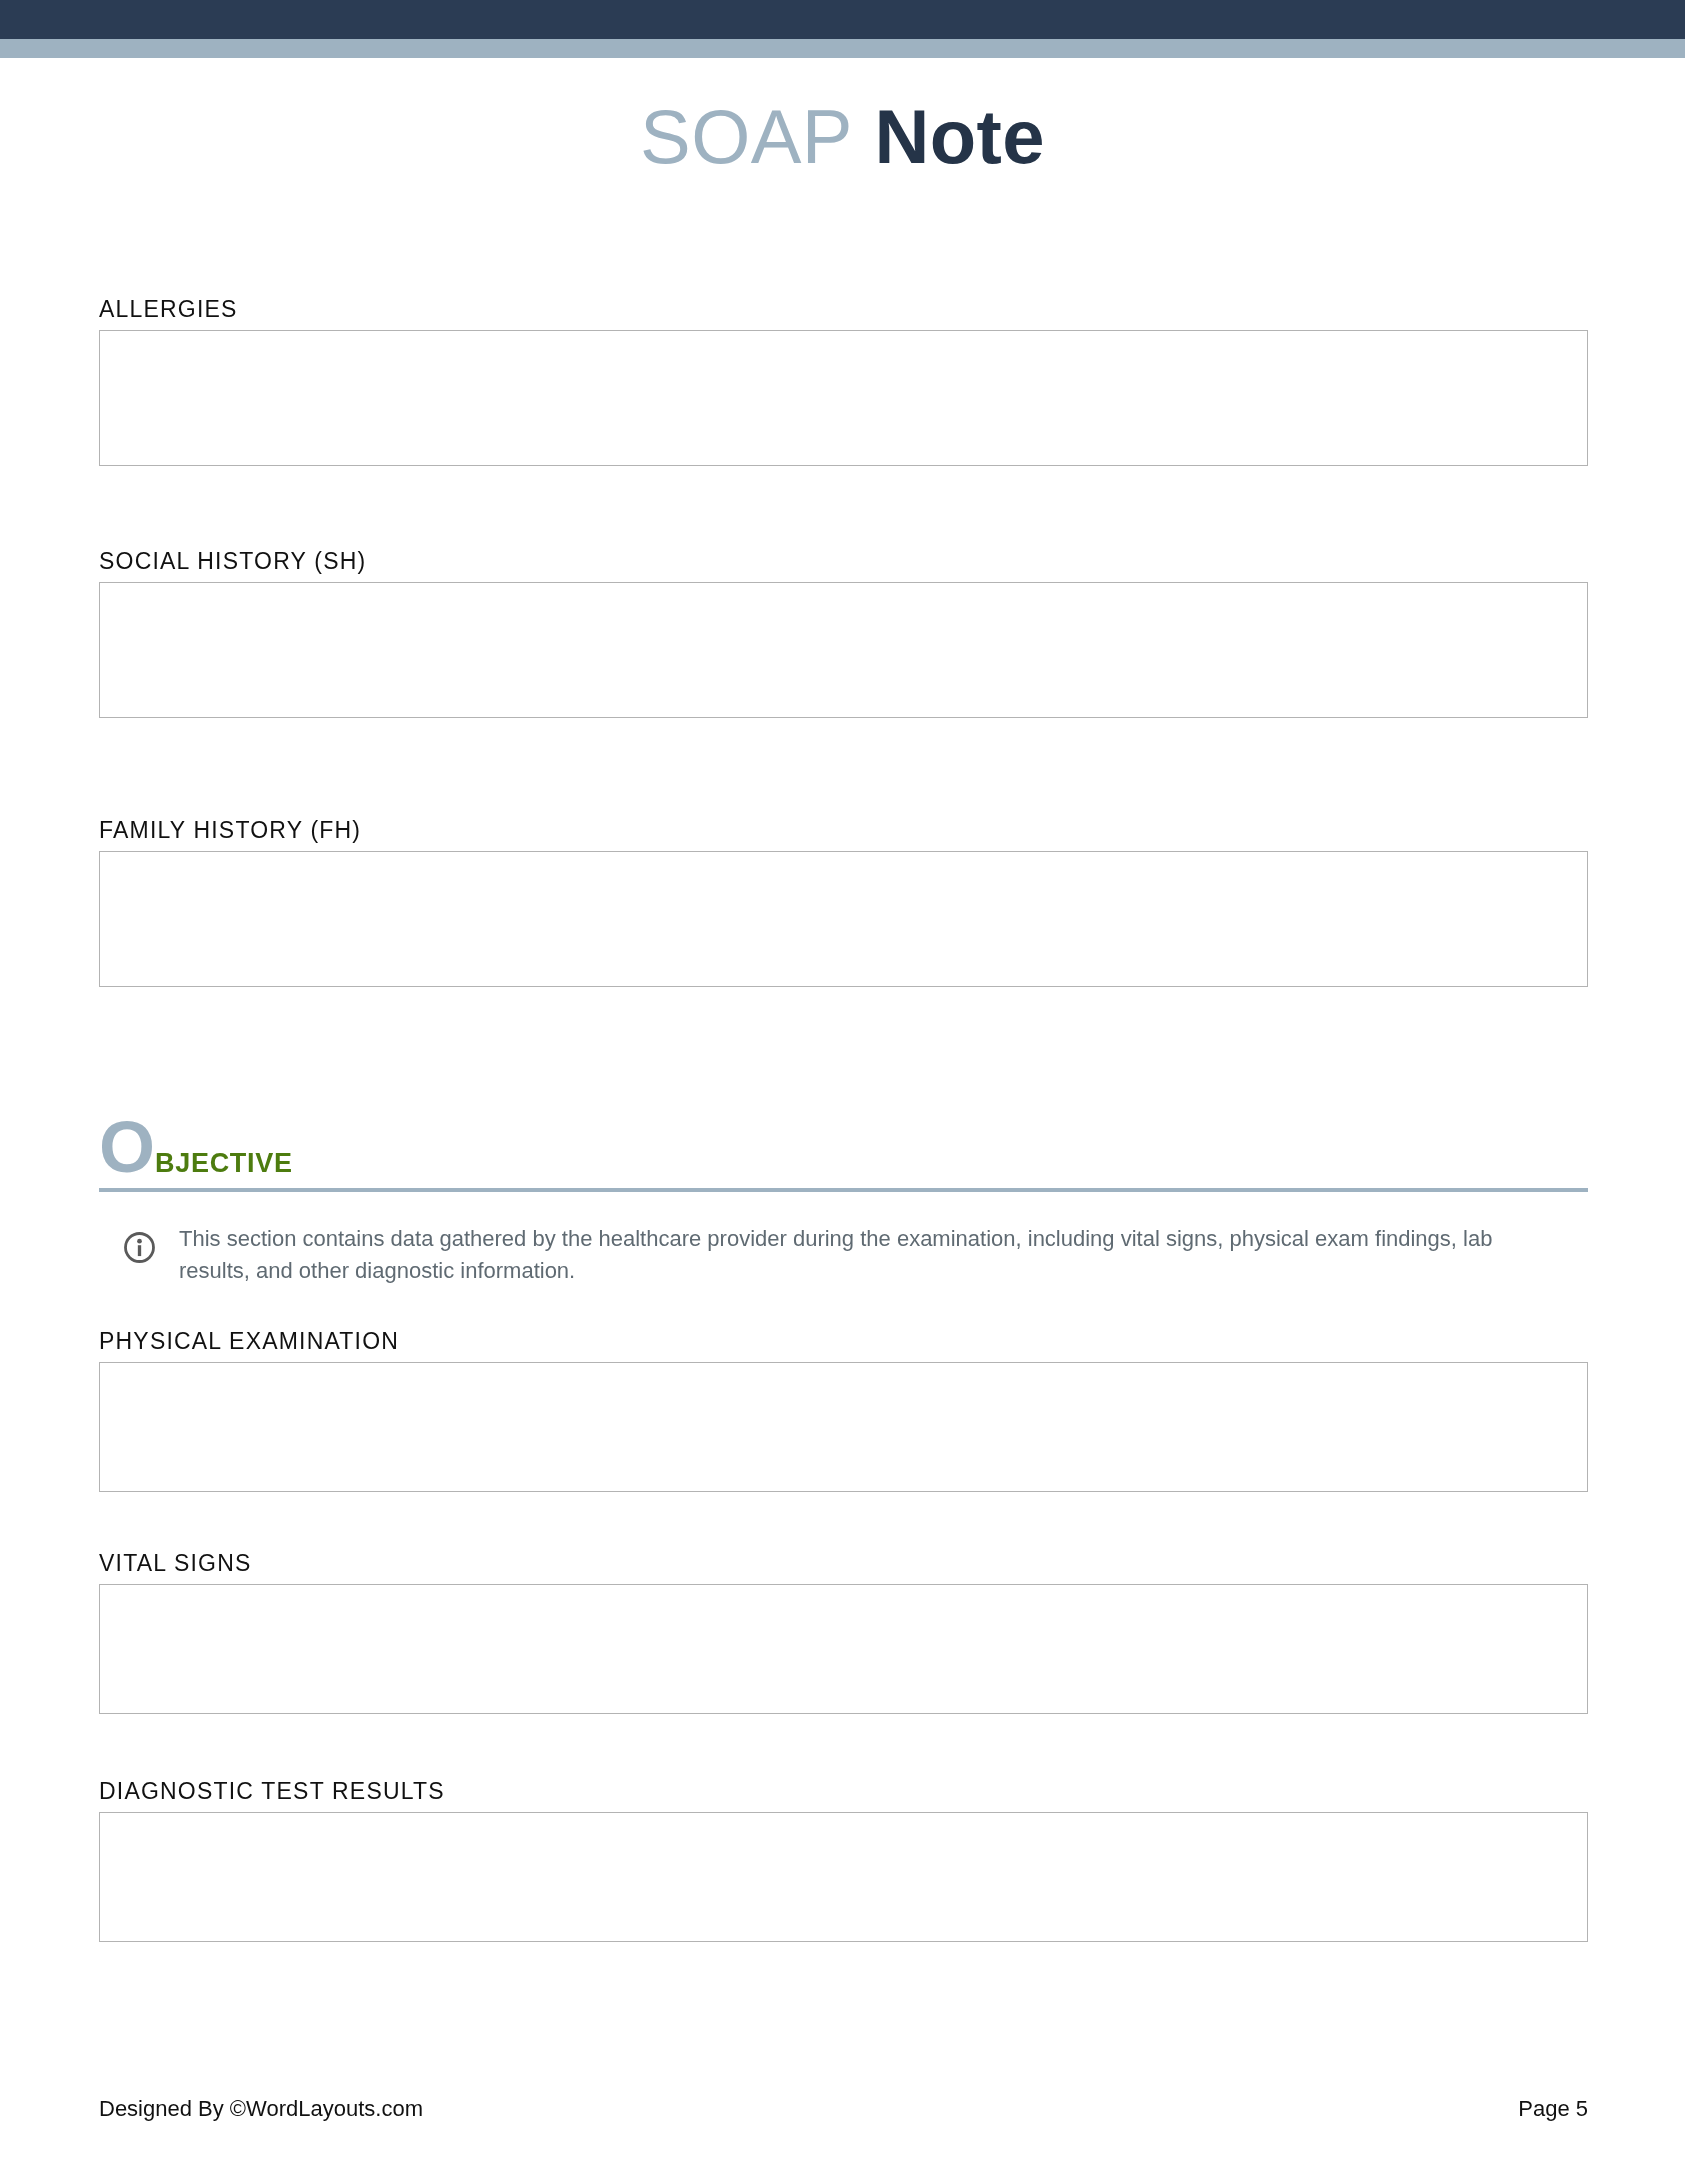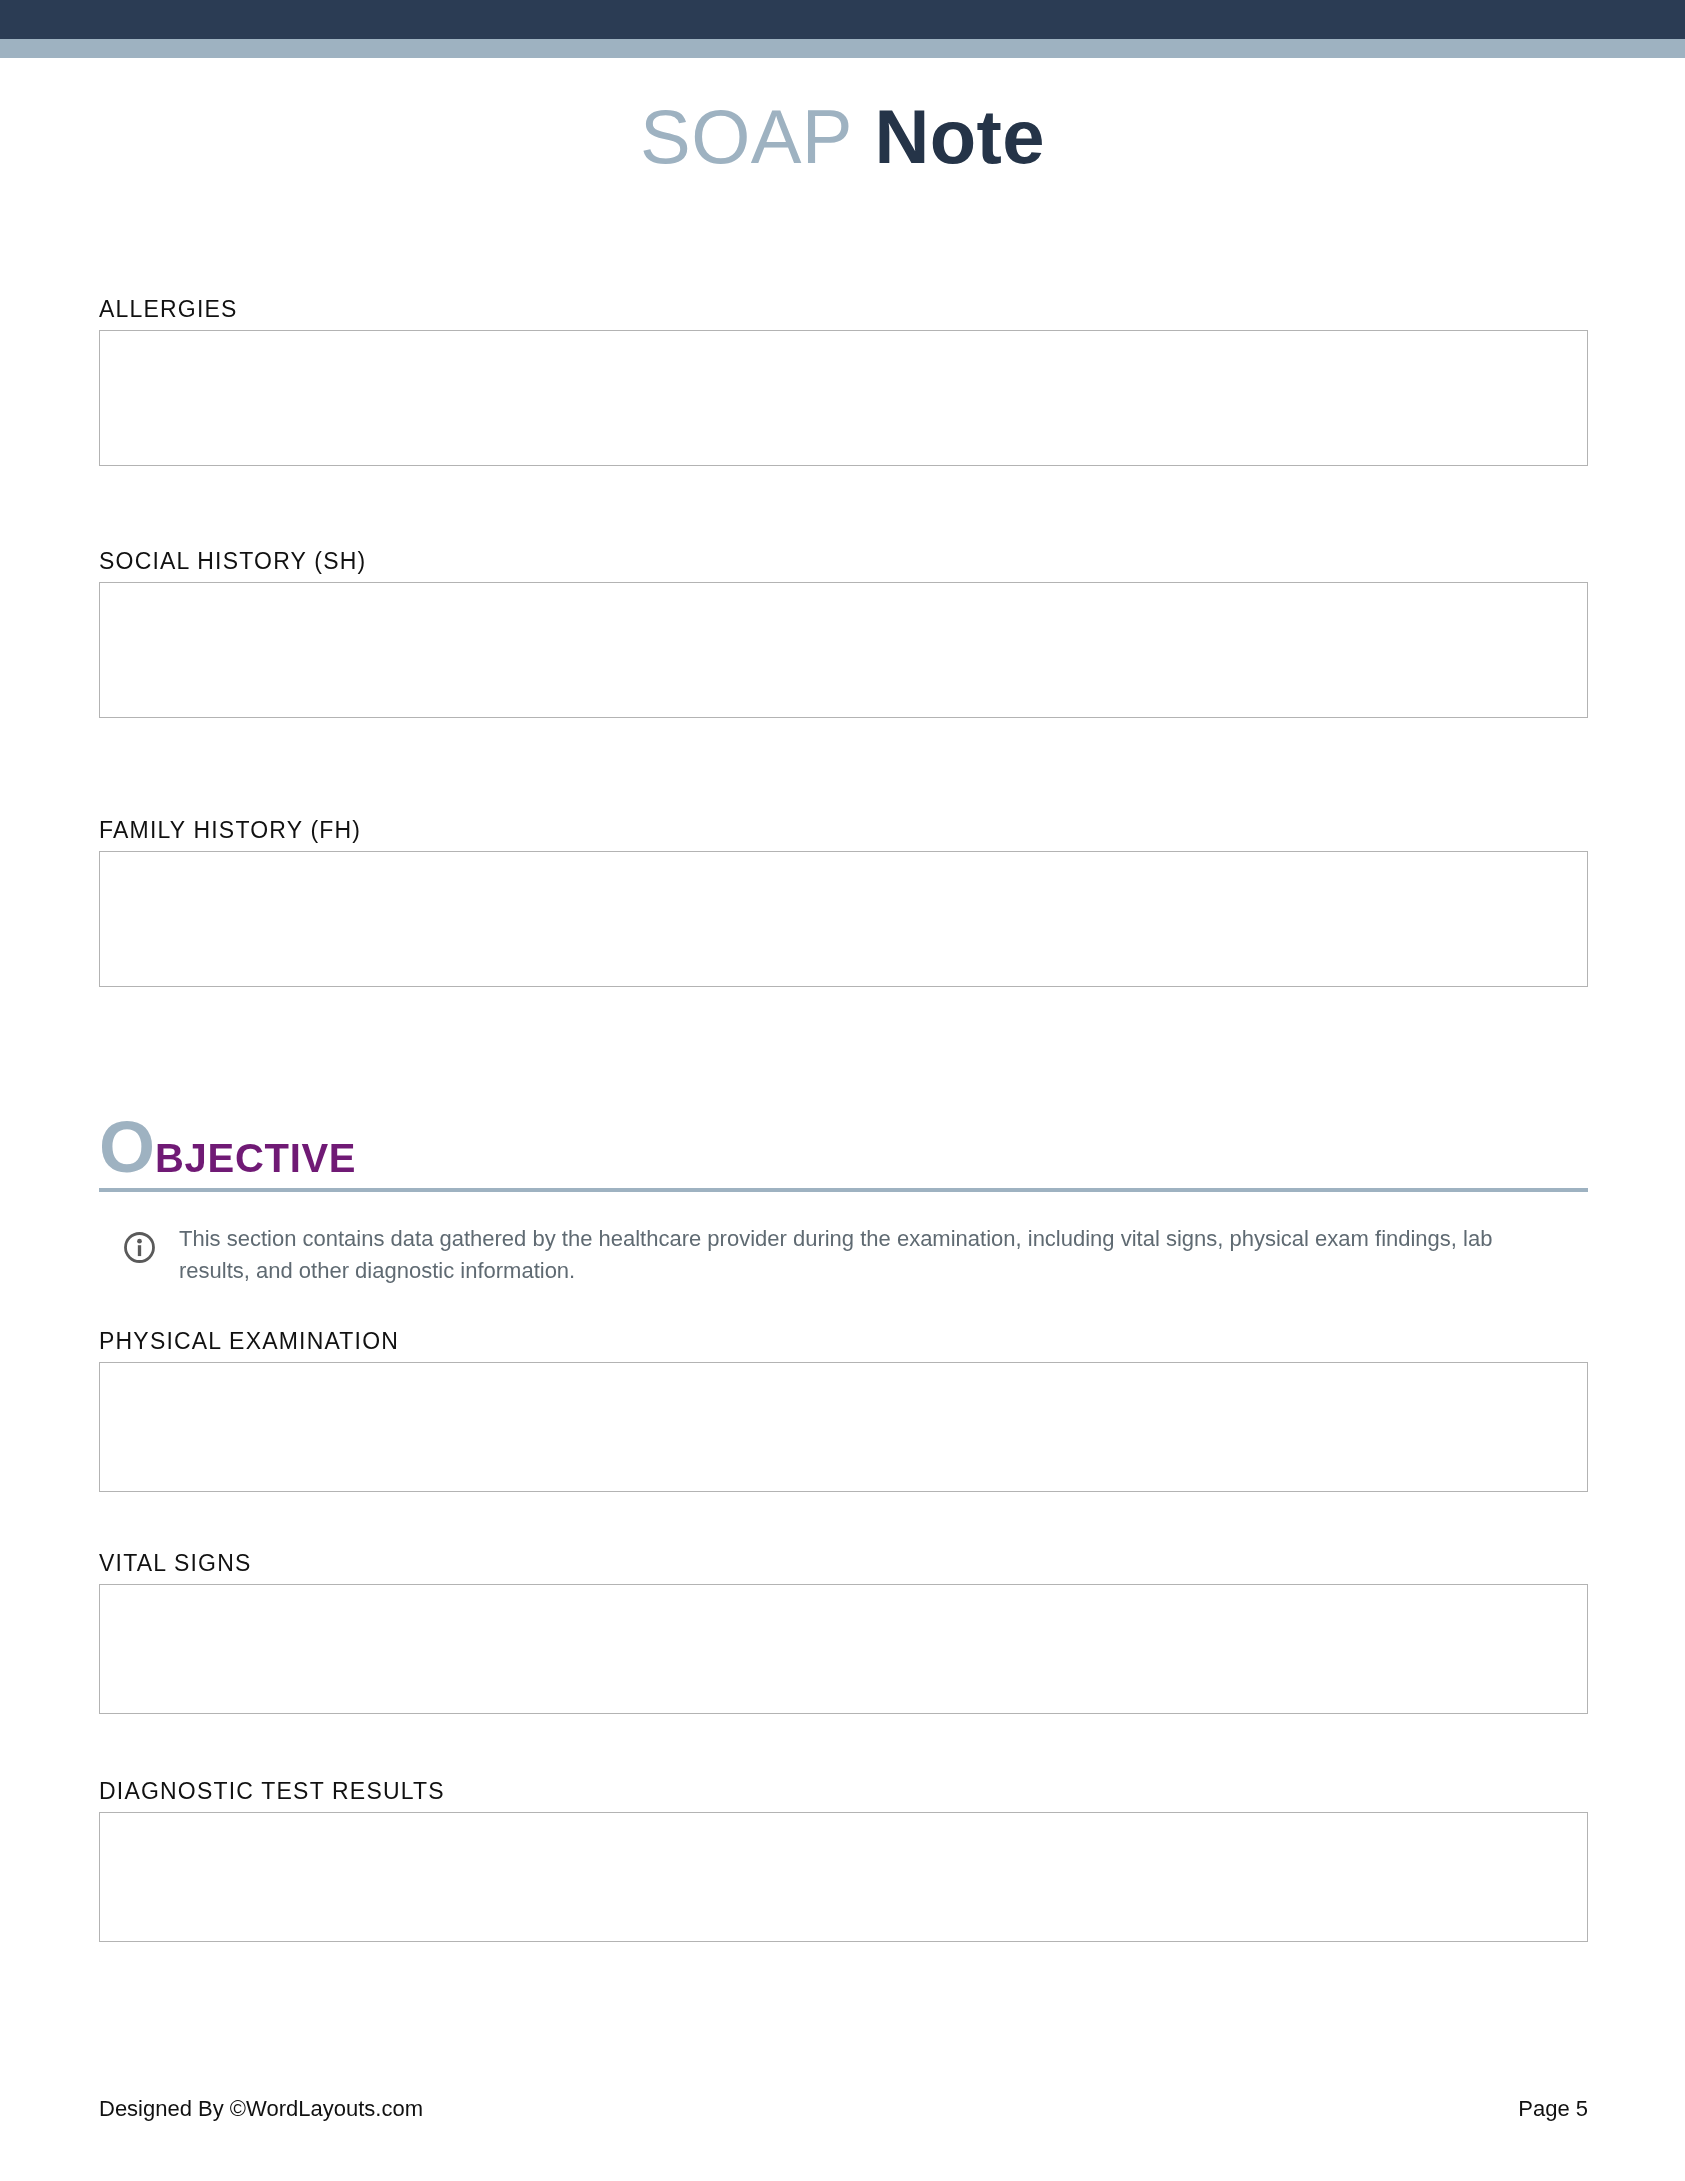--- a/index.html
+++ b/index.html
@@ -95,23 +95,23 @@
     height: 68px;
   }
   .section-dropcap {
     font-size: 72px;
     line-height: 68px;
     color: #9eb2c1;
     font-weight: 700;
     letter-spacing: 0px;
   }
   .section-rest {
-    font-size: 40px;
+    font-size: 27px;
     line-height: 44px;
-    color: #701a75;
+    color: #4d7c0f;
     font-weight: 700;
     letter-spacing: 0.7px;
   }
   .section-rule {
     margin-top: 7px;
     width: 1489px;
     height: 4.4px;
     background: #9eb2c1;
   }
 

